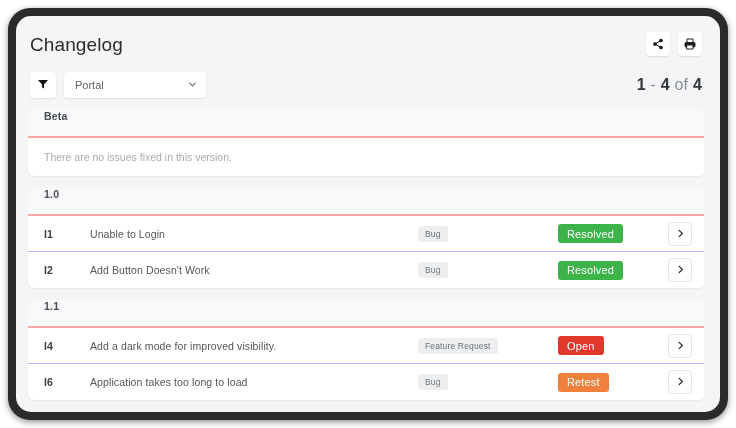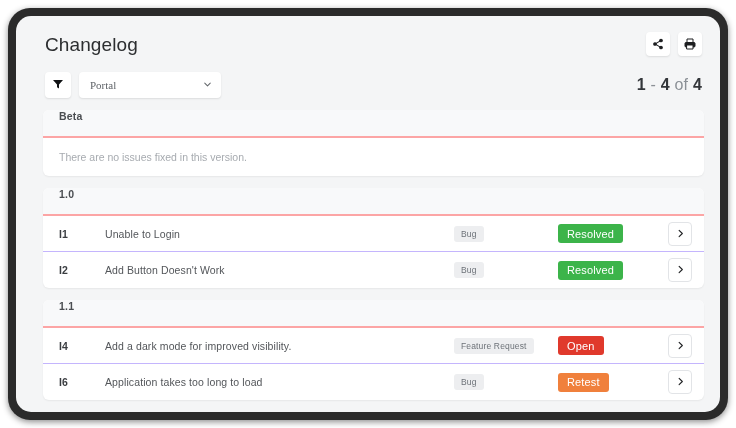--- a/index.html
+++ b/index.html
@@ -21,21 +21,21 @@
   #screen {
     width: 100%; height: 100%;
     background: #f4f5f6;
     border-radius: 15px;
     overflow: hidden;
     position: relative;
   }
   #page {
     position: absolute;
     inset: 0;
-    padding: 12px 16px 0 27px;
+    padding: 12px 16px 0 12px;
     overflow: hidden;
   }
 
   
   .page-header {
     display: flex;
     align-items: flex-start;
     justify-content: space-between;
     padding: 4px 2px 0 2px;
   }
@@ -75,21 +75,20 @@
     cursor: pointer;
   }
   .select-box {
     width: 142px; height: 26px;
     background: #ffffff;
     border-radius: 4px;
     box-shadow: 0 1px 2px rgba(0,0,0,0.10);
     display: flex; align-items: center;
     padding: 0 8px 0 11px;
     cursor: pointer;
-    font-family: Liberation Serif, serif;
   }
   .select-value {
     flex: 1;
     font-size: 11px;
     color: #5f6368;
   }
   .pagination {
     font-size: 16px;
     color: #8b9096;
     letter-spacing: 0.2px;
@@ -139,21 +138,21 @@
     color: #3a3d41;
     flex-shrink: 0;
   }
   .issue-title {
     flex: 1;
     font-size: 10.5px;
     color: #53565a;
     letter-spacing: 0.1px;
   }
   .issue-type {
-    width: 104px;
+    width: 140px;
     flex-shrink: 0;
     display: flex;
   }
   .tag {
     display: inline-block;
     background: #edeef0;
     color: #6d7278;
     font-size: 8.5px;
     padding: 3px 7px;
     border-radius: 3px;

